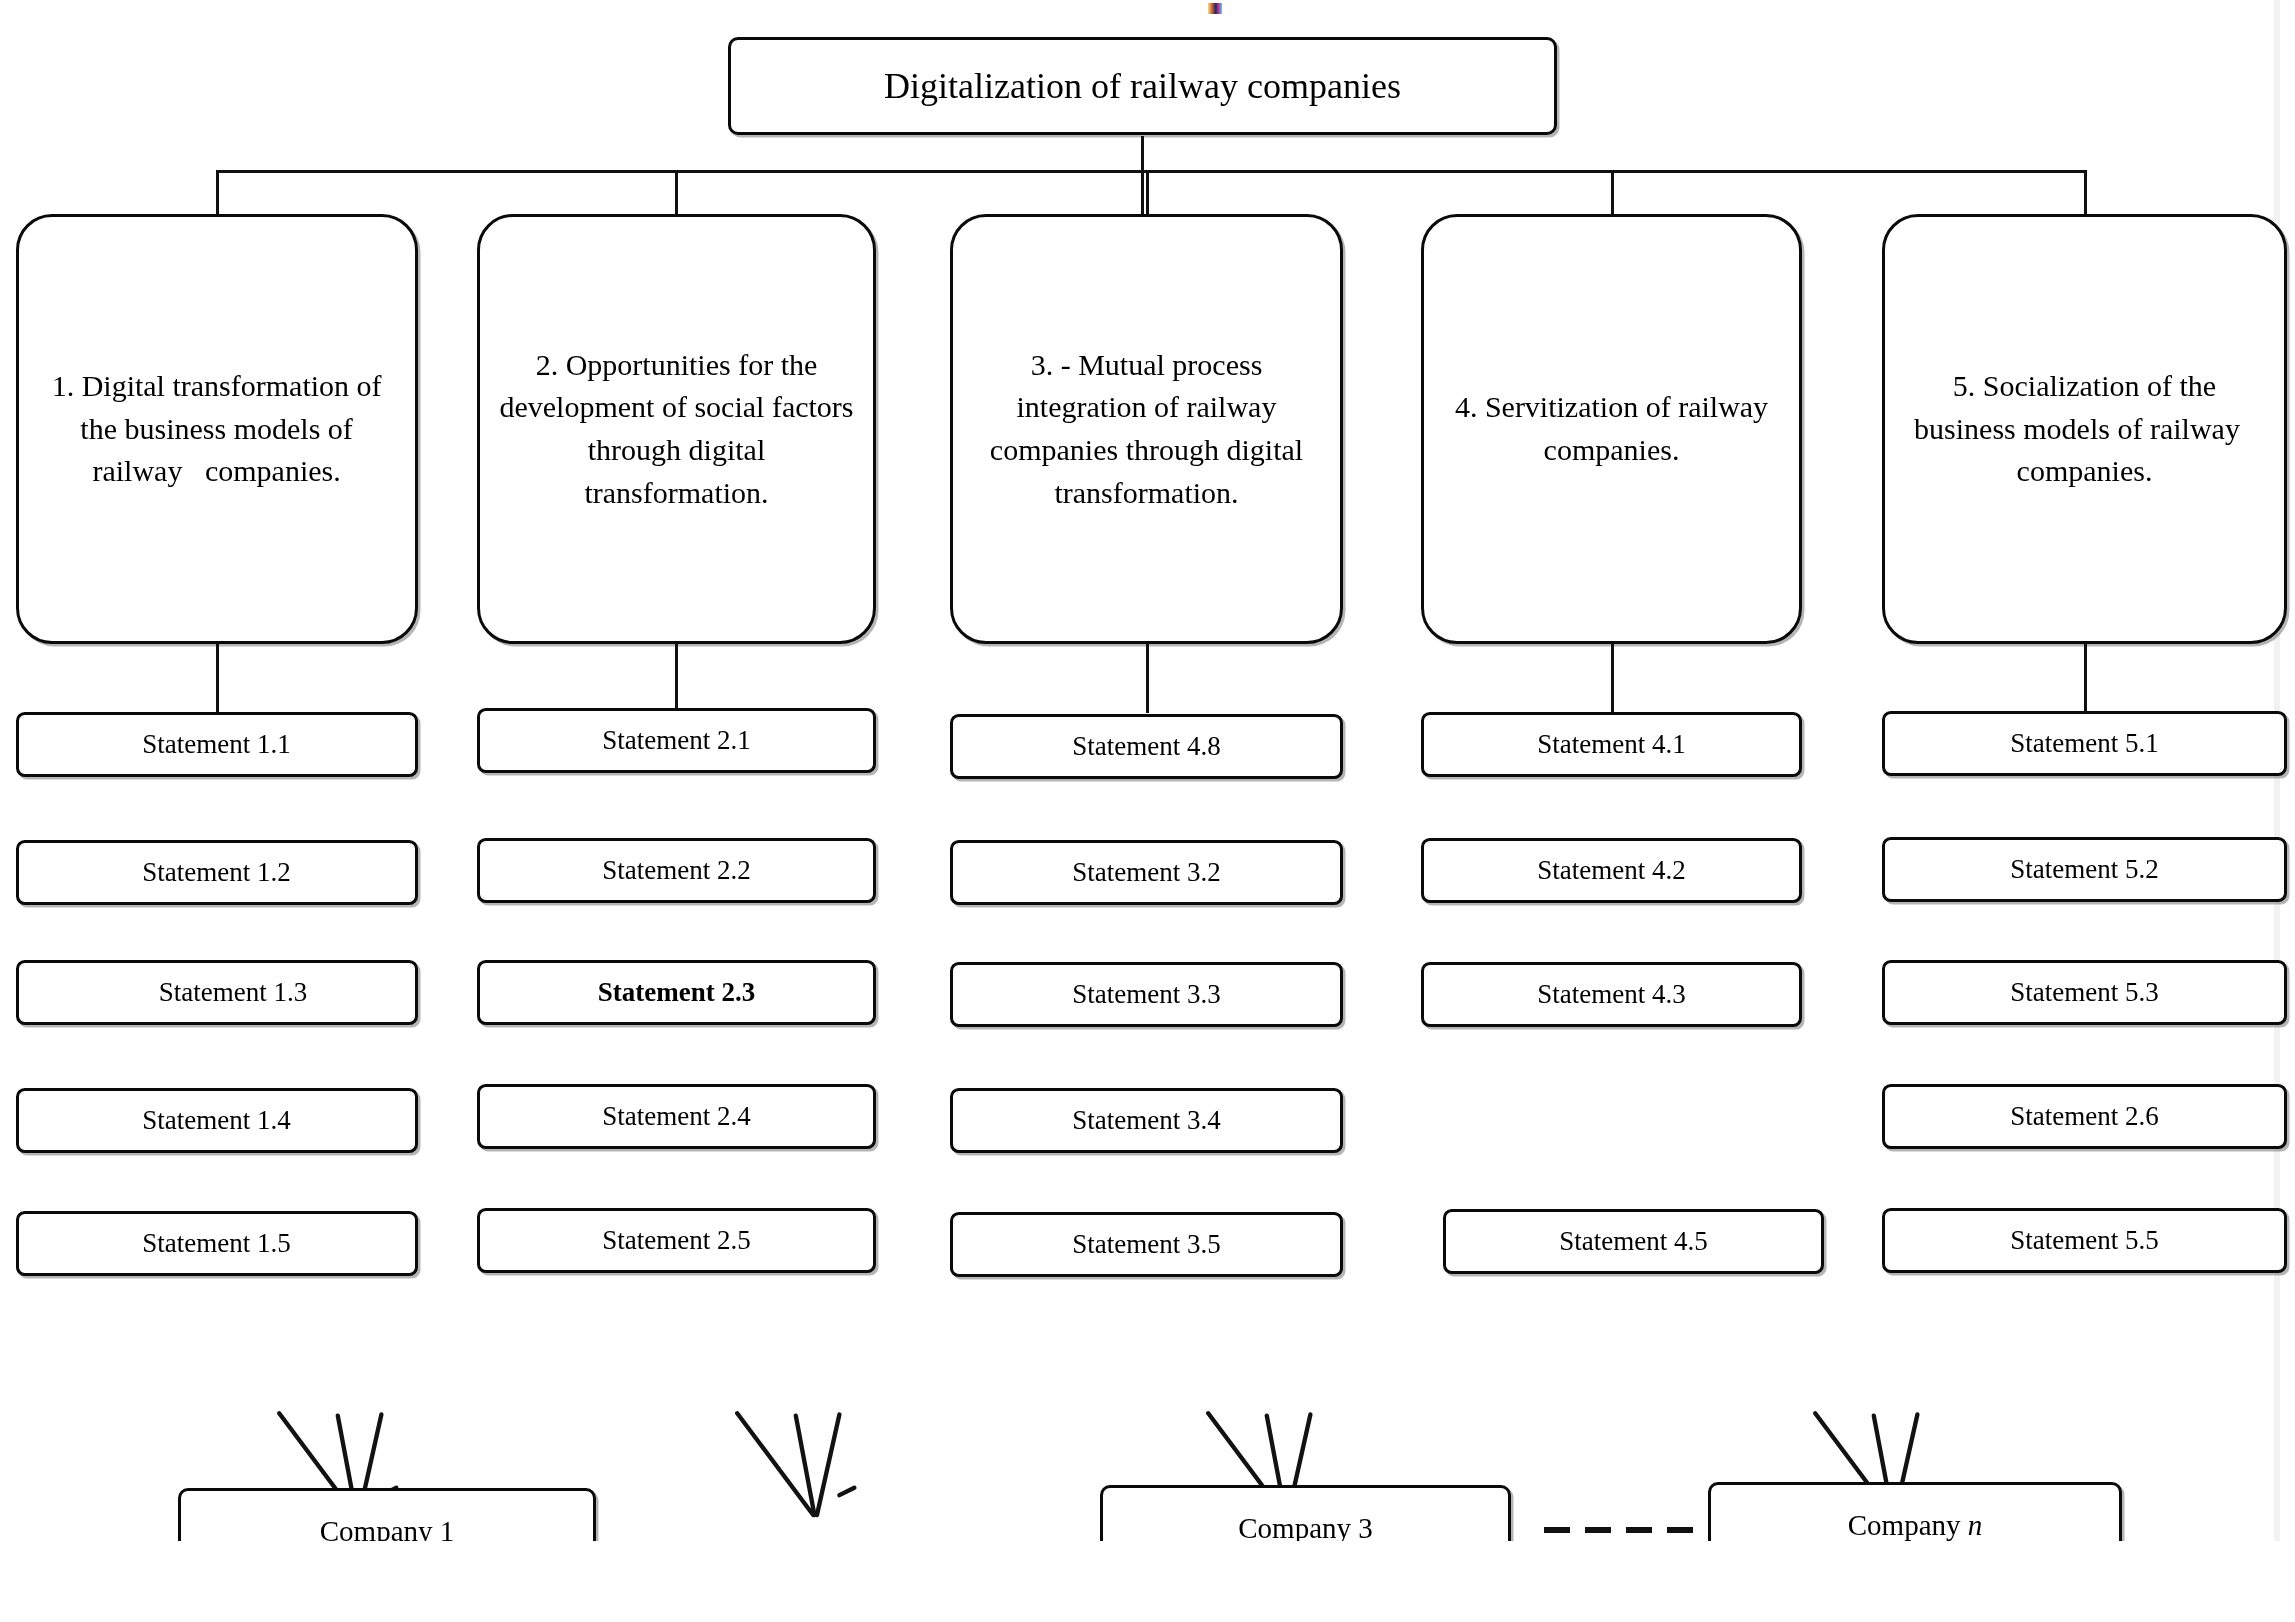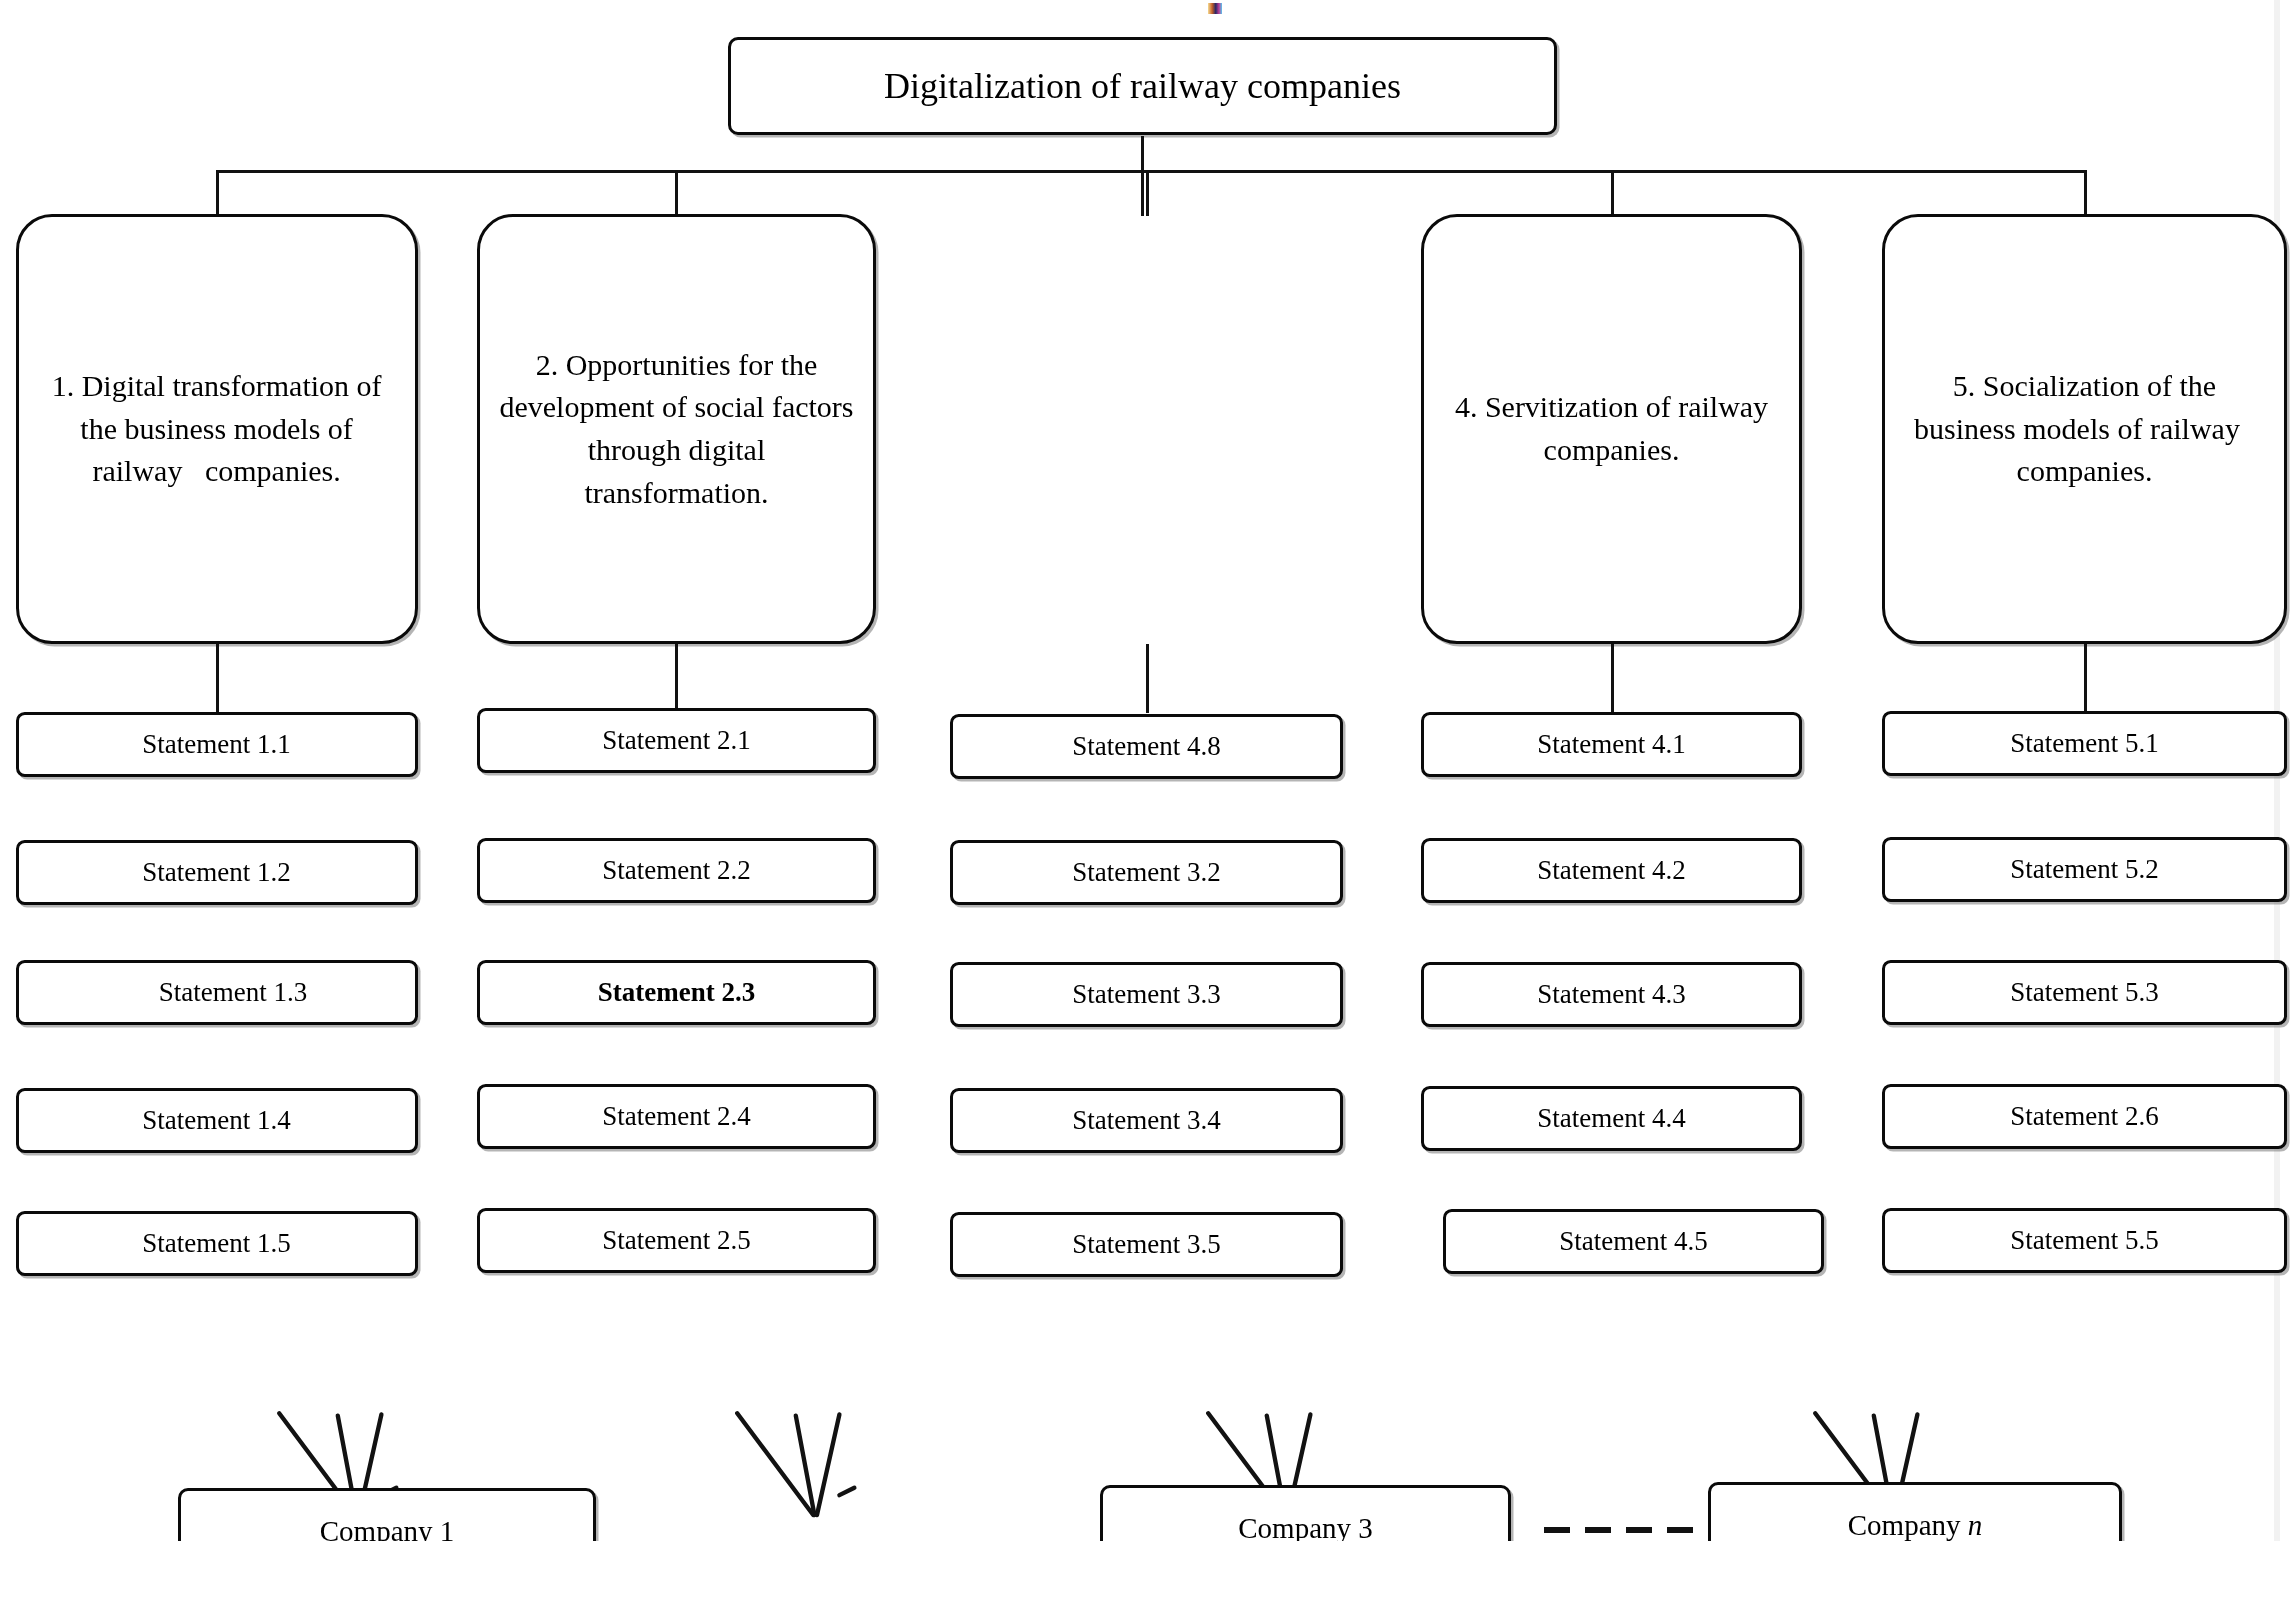--- a/index.html
+++ b/index.html
@@ -124,20 +124,23 @@
   <div class="vline" style="left:1611px; top:170px; height:46px;"></div>
   <div class="vline" style="left:2084px; top:170px; height:46px;"></div>
 
   <div class="box cat c1">
     <span class="txt">1. Digital transformation of the business models of railway 
 companies.</span>
   </div>
   <div class="box cat c2">
     <span class="txt">2. Opportunities for the development of social factors through digital transformation.</span>
   </div>
+  <div class="box cat c3">
+    <span class="txt">3. - Mutual process integration of railway companies through digital transformation.</span>
+  </div>
   <div class="box cat c4">
     <span class="txt">4. Servitization of railway companies.</span>
   </div>
   <div class="box cat c5">
     <span class="txt">5. Socialization of the business models of railway 
 companies.</span>
   </div>
 
   <div class="vline" style="left:216px;  top:644px; height:69px;"></div>
   <div class="vline" style="left:675px; top:644px; height:69px;"></div>
@@ -195,23 +198,20 @@
 
   <div class="box stmt" style="left:1421px;width:381px;top:712px;">
     <span class="txt">Statement 4.1</span>
     </div>
   <div class="box stmt" style="left:1421px;width:381px;top:838px;">
     <span class="txt">Statement 4.2</span>
     </div>
   <div class="box stmt" style="left:1421px;width:381px;top:962px;">
     <span class="txt">Statement 4.3</span>
     </div>
-  <div class="box stmt" style="left:1421px;width:381px;top:1086px;">
-    <span class="txt">Statement 4.4</span>
-    </div>
   <div class="box stmt" style="left:1421px;width:381px;top:1209px;margin-left:22px;">
     <span class="txt">Statement 4.5</span>
     </div>
 
   <div class="box stmt" style="left:1882px;width:405px;top:711px;">
     <span class="txt">Statement 5.1</span>
     </div>
   <div class="box stmt" style="left:1882px;width:405px;top:837px;">
     <span class="txt">Statement 5.2</span>
     </div>

